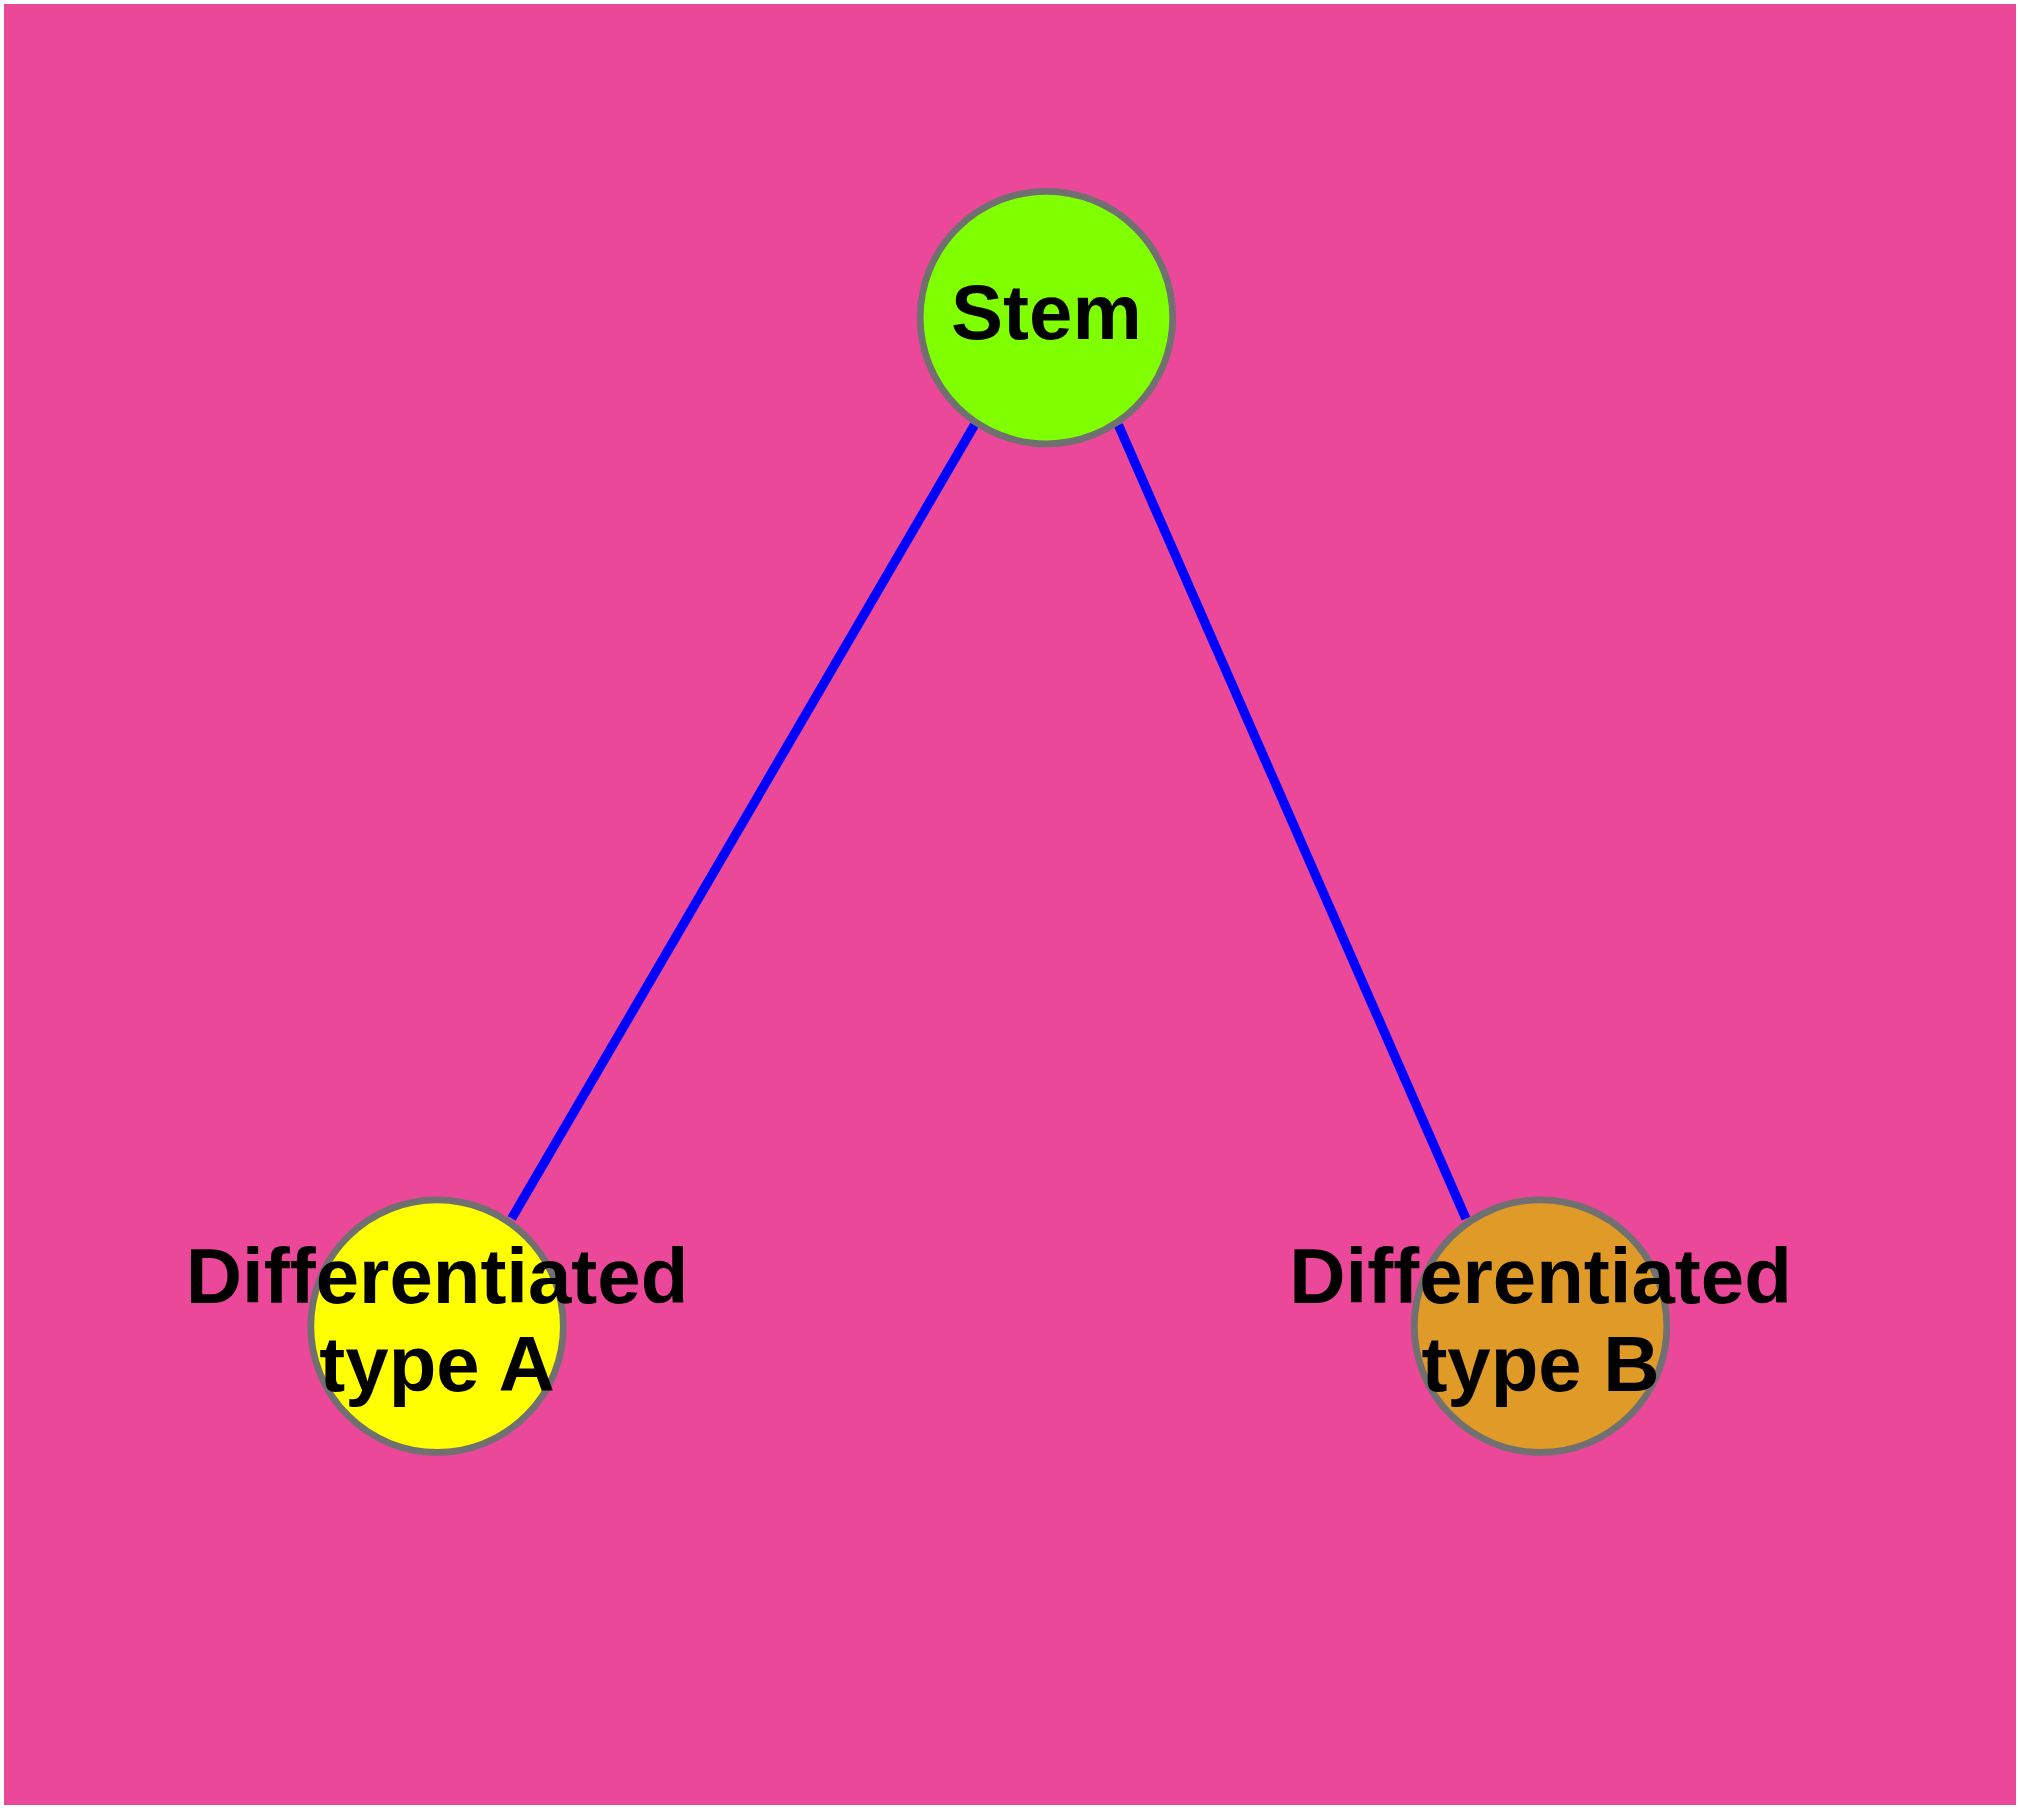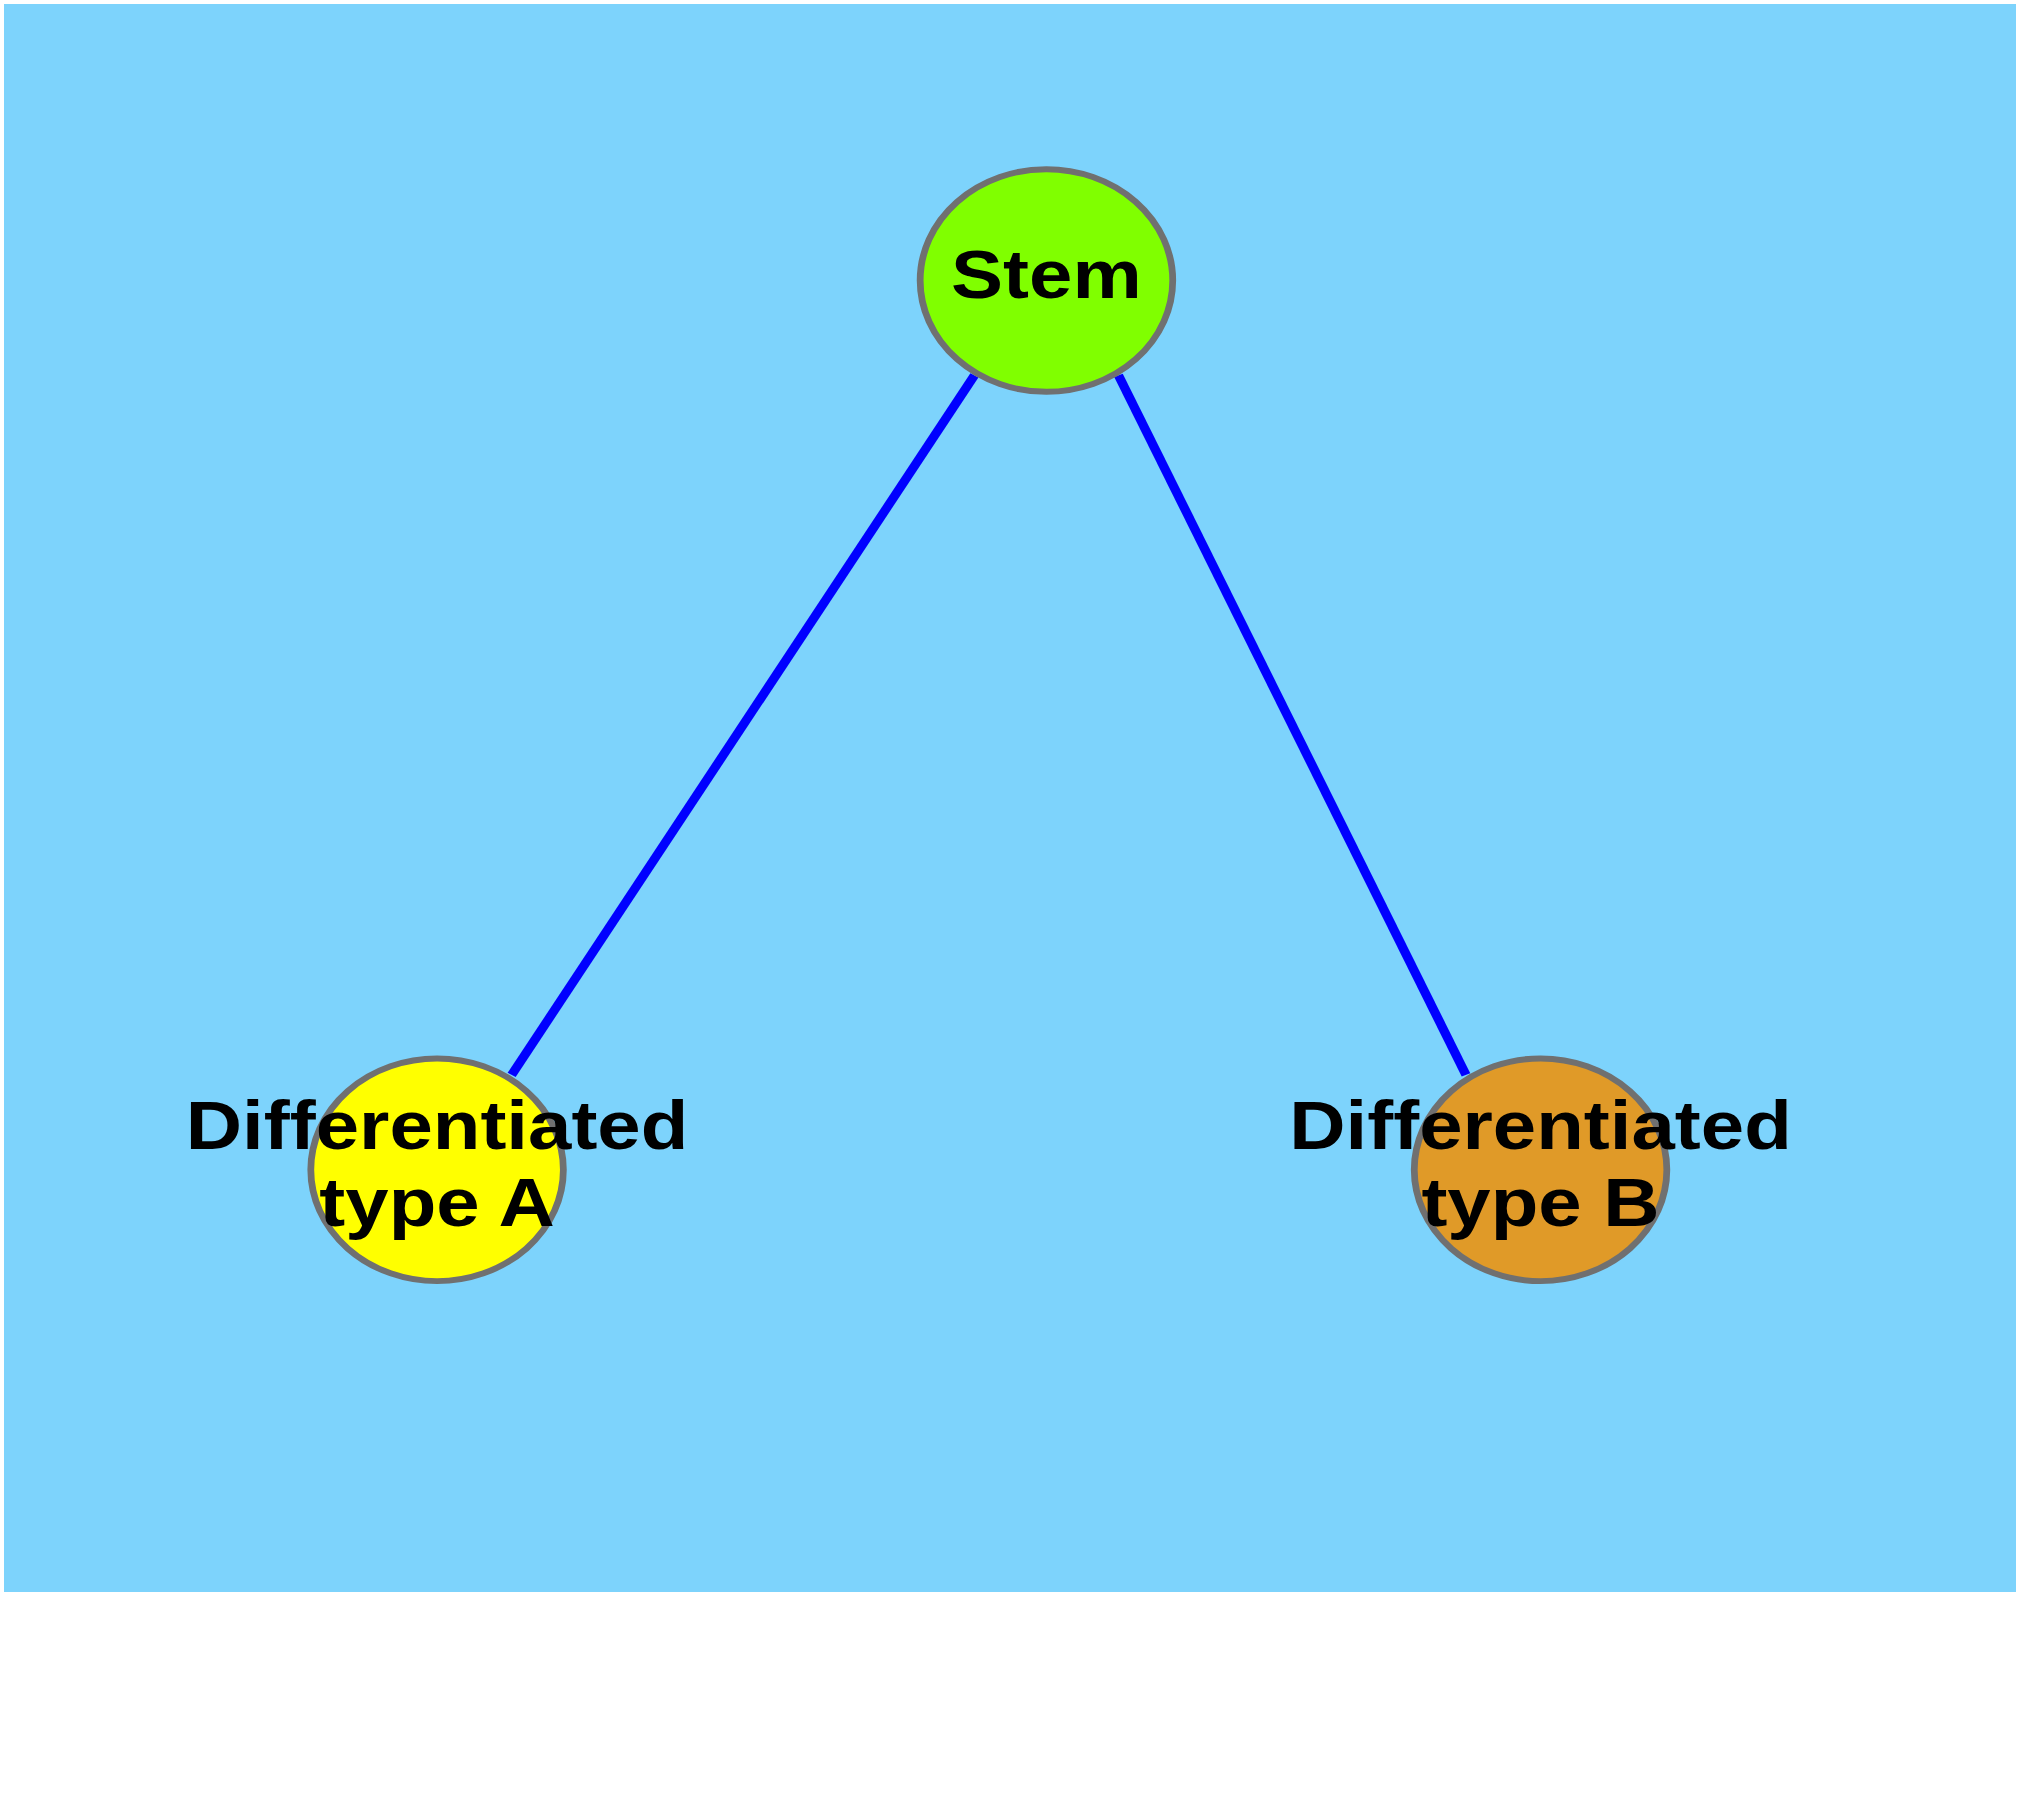--- a/index.html
+++ b/index.html
@@ -19,22 +19,22 @@
     top: 0;
     width: 2021px;
     height: 1812px;
     background: #ffffff;
   }
   #plot-area {
     position: absolute;
     left: 4.2px;
     top: 4.2px;
     width: 2012px;
-    height: 1588px;
-    background: #7dd3fc;
+    height: 1801px;
+    background: #ec4899;
     overflow: hidden;
   }
   svg.graph {
     position: absolute;
     left: 0;
     top: 0;
     width: 100%;
     height: 100%;
     display: block;
   }

